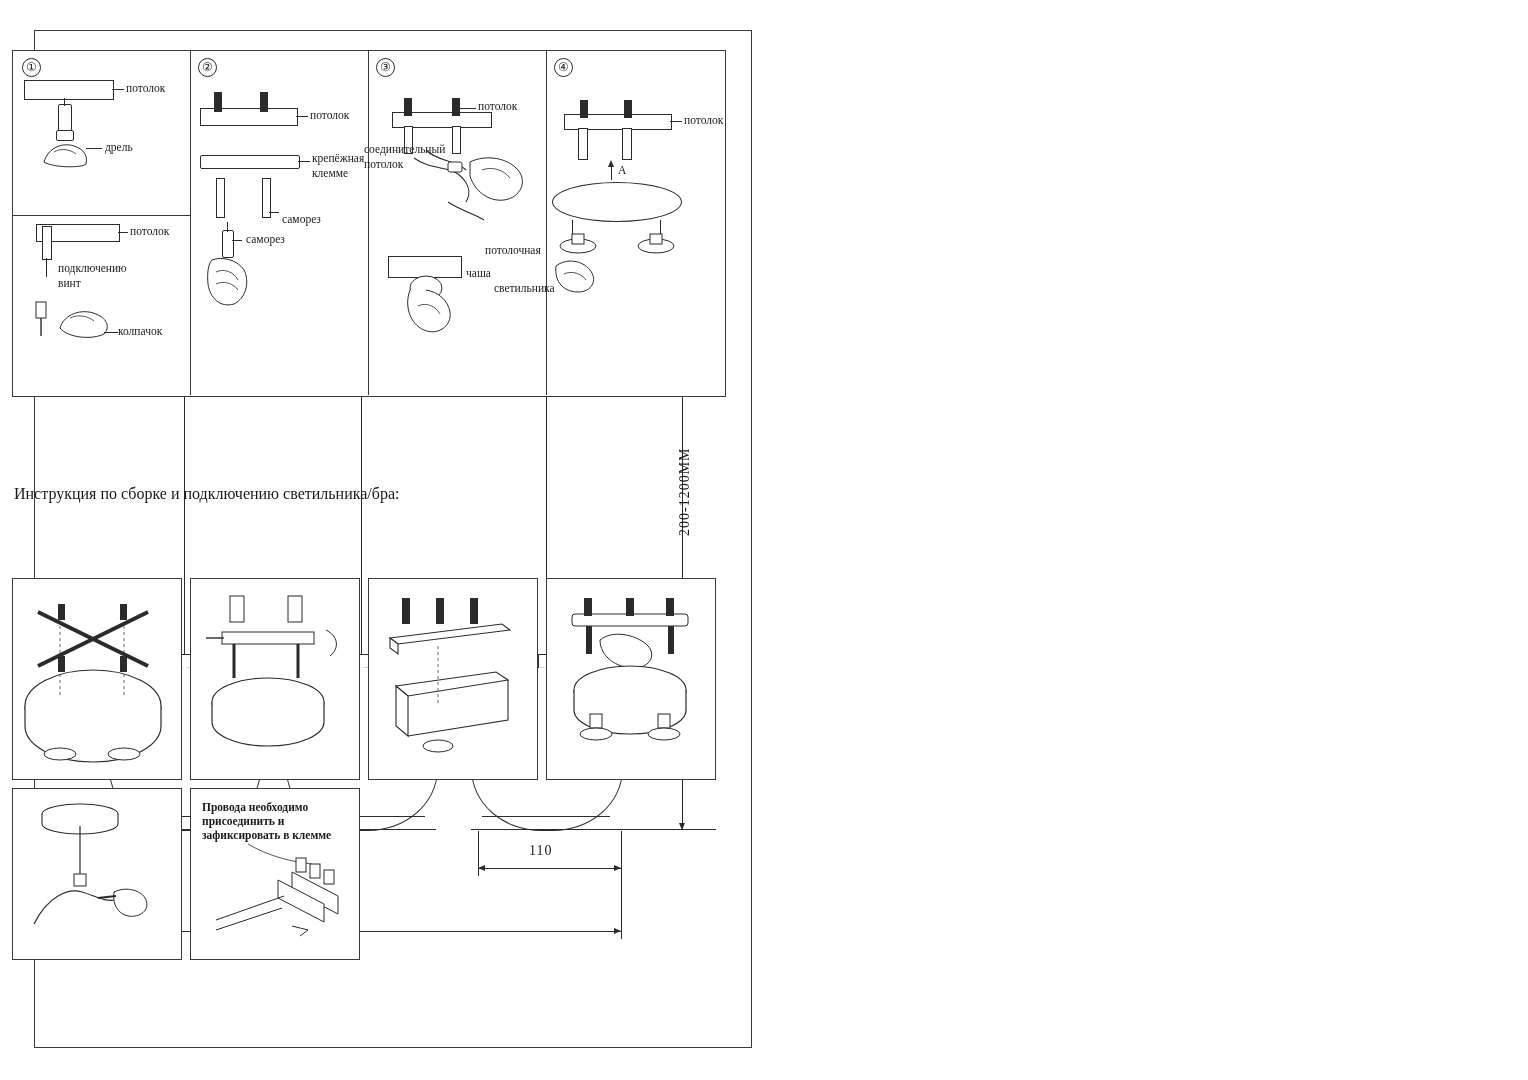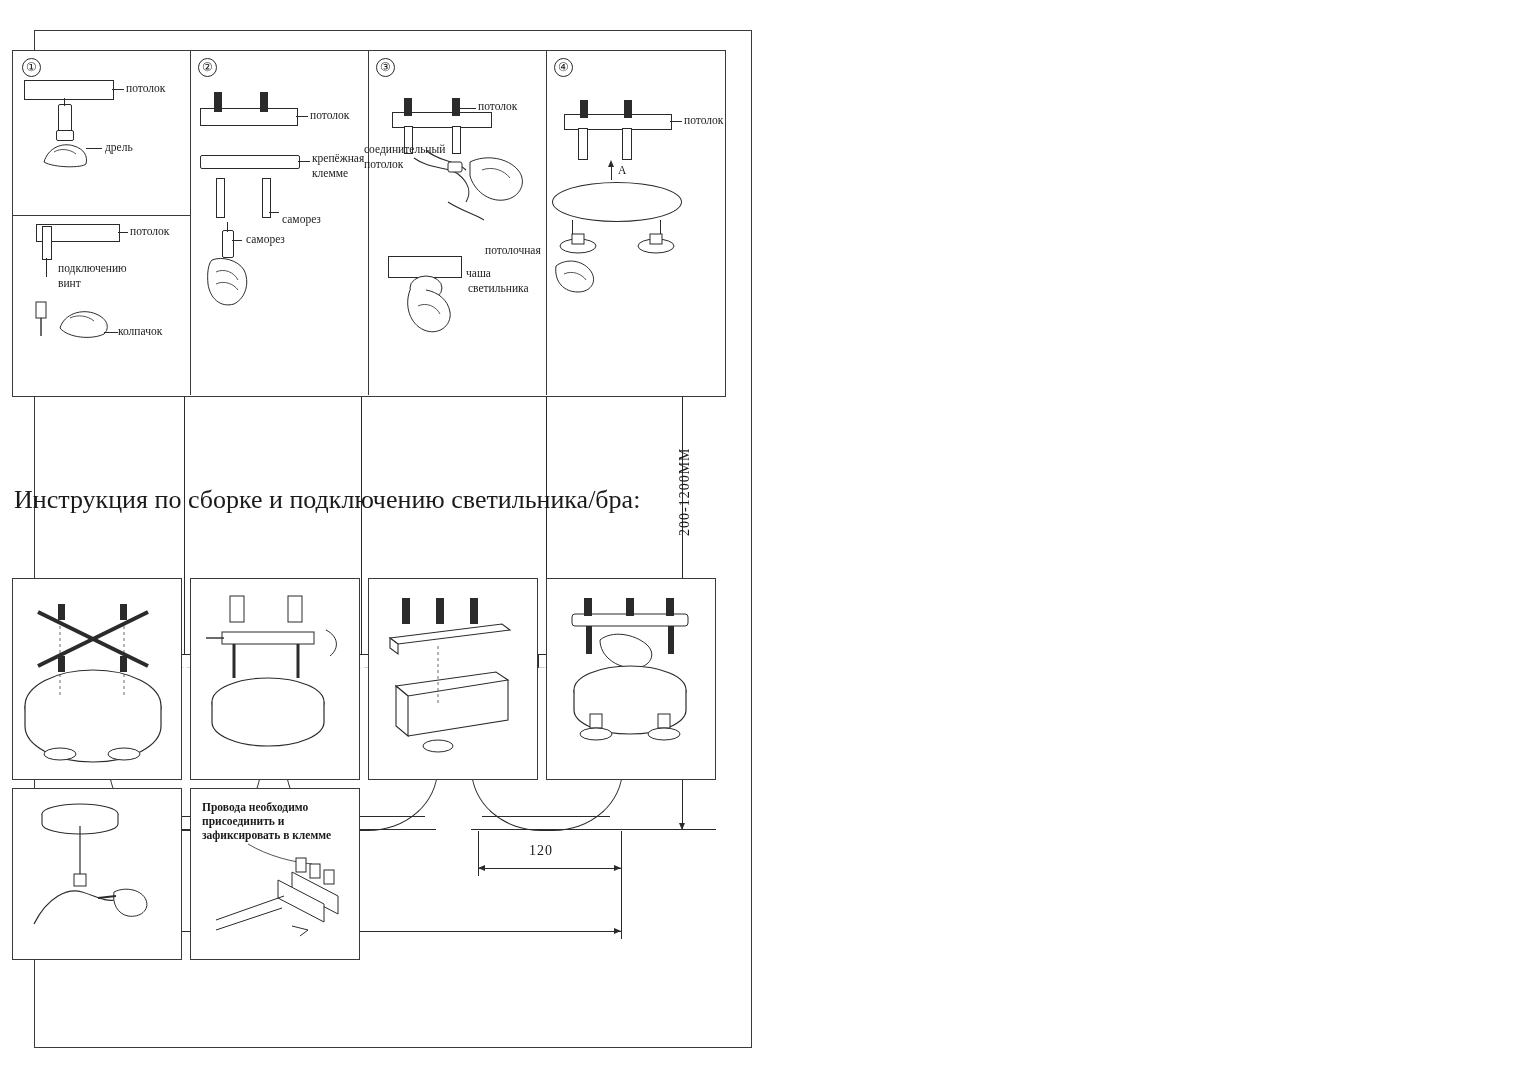--- a/index.html
+++ b/index.html
@@ -36,21 +36,21 @@
   .bar{position:absolute;background:#ffffff;border:1px solid #2b2b2b;}
   .solid{position:absolute;background:#ffffff;border:1px solid #2b2b2b;}
 
   .shade{position:absolute;border:1.3px solid #2b2b2b;background:#fff;}
 
   
   .ibox{position:absolute;border:1px solid #3a3a3a;background:#fff;}
   .ilabel{position:absolute;font-size:11.5px;white-space:nowrap;}
   .num-circle{position:absolute;width:17px;height:17px;border:1px solid #2b2b2b;border-radius:50%;
               font-size:12px;line-height:17px;text-align:center;}
-  .heading{position:absolute;font-size:26px;white-space:nowrap;}
+  .heading{position:absolute;font-size:16px;white-space:nowrap;}
 
   .ceil{position:absolute;background:#fff;border:1px solid #2b2b2b;}
   .screw{position:absolute;background:#fff;border:1px solid #2b2b2b;}
   .dk{background:#2b2b2b;}
   .note{position:absolute;font-size:11.5px;line-height:14px;}
 </style>
 </head>
 <body>
 
 <div id="root">
@@ -131,21 +131,21 @@
       <div class="arrowU" style="left:644px;top:646px;"></div>
       <div class="arrowD" style="left:644px;top:792px;"></div>
       <div class="hl" style="left:586px;top:798px;width:95px;"></div>
       <div class="txt dimtext rot" style="left:642px;top:750px;">195</div>
 
       <div class="hl" style="left:443px;top:837px;width:143px;"></div>
       <div class="arrowL" style="left:443px;top:834px;"></div>
       <div class="arrowR" style="left:579px;top:834px;"></div>
       <div class="vl" style="left:443px;top:800px;height:45px;"></div>
       <div class="vl" style="left:586px;top:800px;height:45px;"></div>
-      <div class="txt dimtext" style="left:494px;top:812px;">120</div>
+      <div class="txt dimtext" style="left:494px;top:812px;">110</div>
 
       <div class="hl" style="left:64px;top:900px;width:522px;"></div>
       <div class="arrowL" style="left:64px;top:897px;"></div>
       <div class="arrowR" style="left:579px;top:897px;"></div>
       <div class="vl" style="left:64px;top:860px;height:48px;"></div>
       <div class="vl" style="left:586px;top:845px;height:63px;"></div>
       <div class="txt dimtext" style="left:300px;top:876px;">640</div>
     </div>
   </div>
 
@@ -234,21 +234,21 @@
       <path d="M26 10 C38 22, 56 20, 66 30" fill="none" stroke="#2b2b2b" stroke-width="1.1"></path>
       <rect x="48" y="22" width="14" height="10" rx="2" fill="#fff" stroke="#2b2b2b" stroke-width="1"></rect>
       <path d="M70 22 C86 14, 108 18, 118 30 C128 42, 120 58, 104 60 C88 62, 74 50, 70 36 Z" fill="#fff" stroke="#2b2b2b" stroke-width="1"></path>
       <path d="M82 30 C92 26, 104 30, 110 38" fill="none" stroke="#2b2b2b" stroke-width=".8"></path>
       <path d="M48 62 C60 70, 74 74, 84 80" fill="none" stroke="#2b2b2b" stroke-width="1.1"></path>
     </svg>
 
     <div class="ceil" style="left:388px;top:256px;width:72px;height:20px;"></div>
     <div class="ilabel" style="left:466px;top:244px;margin-left:19px;">потолочная</div>
     <div class="ilabel" style="left:466px;top:267px;">чаша</div>
-    <div class="ilabel" style="left:468px;top:282px;">светильника</div>
+    <div class="ilabel" style="left:494px;top:282px;">светильника</div>
 
     <svg style="position:absolute;left:390px;top:272px;width:90px;height:75px;">
       <ellipse cx="36" cy="16" rx="16" ry="12" fill="#fff" stroke="#2b2b2b" stroke-width="1"></ellipse>
       <path d="M20 18 C14 34, 20 52, 34 58 C48 64, 62 54, 60 40 C58 28, 48 20, 36 18" fill="#fff" stroke="#2b2b2b" stroke-width="1"></path>
       <path d="M28 34 C36 30, 46 34, 50 42" fill="none" stroke="#2b2b2b" stroke-width=".8"></path>
     </svg>
 
     <div class="num-circle" style="left:554px;top:58px;">④</div>
     <div class="ceil" style="left:564px;top:114px;width:106px;height:14px;"></div>
     <div class="hl" style="left:670px;top:121px;width:12px;"></div>

